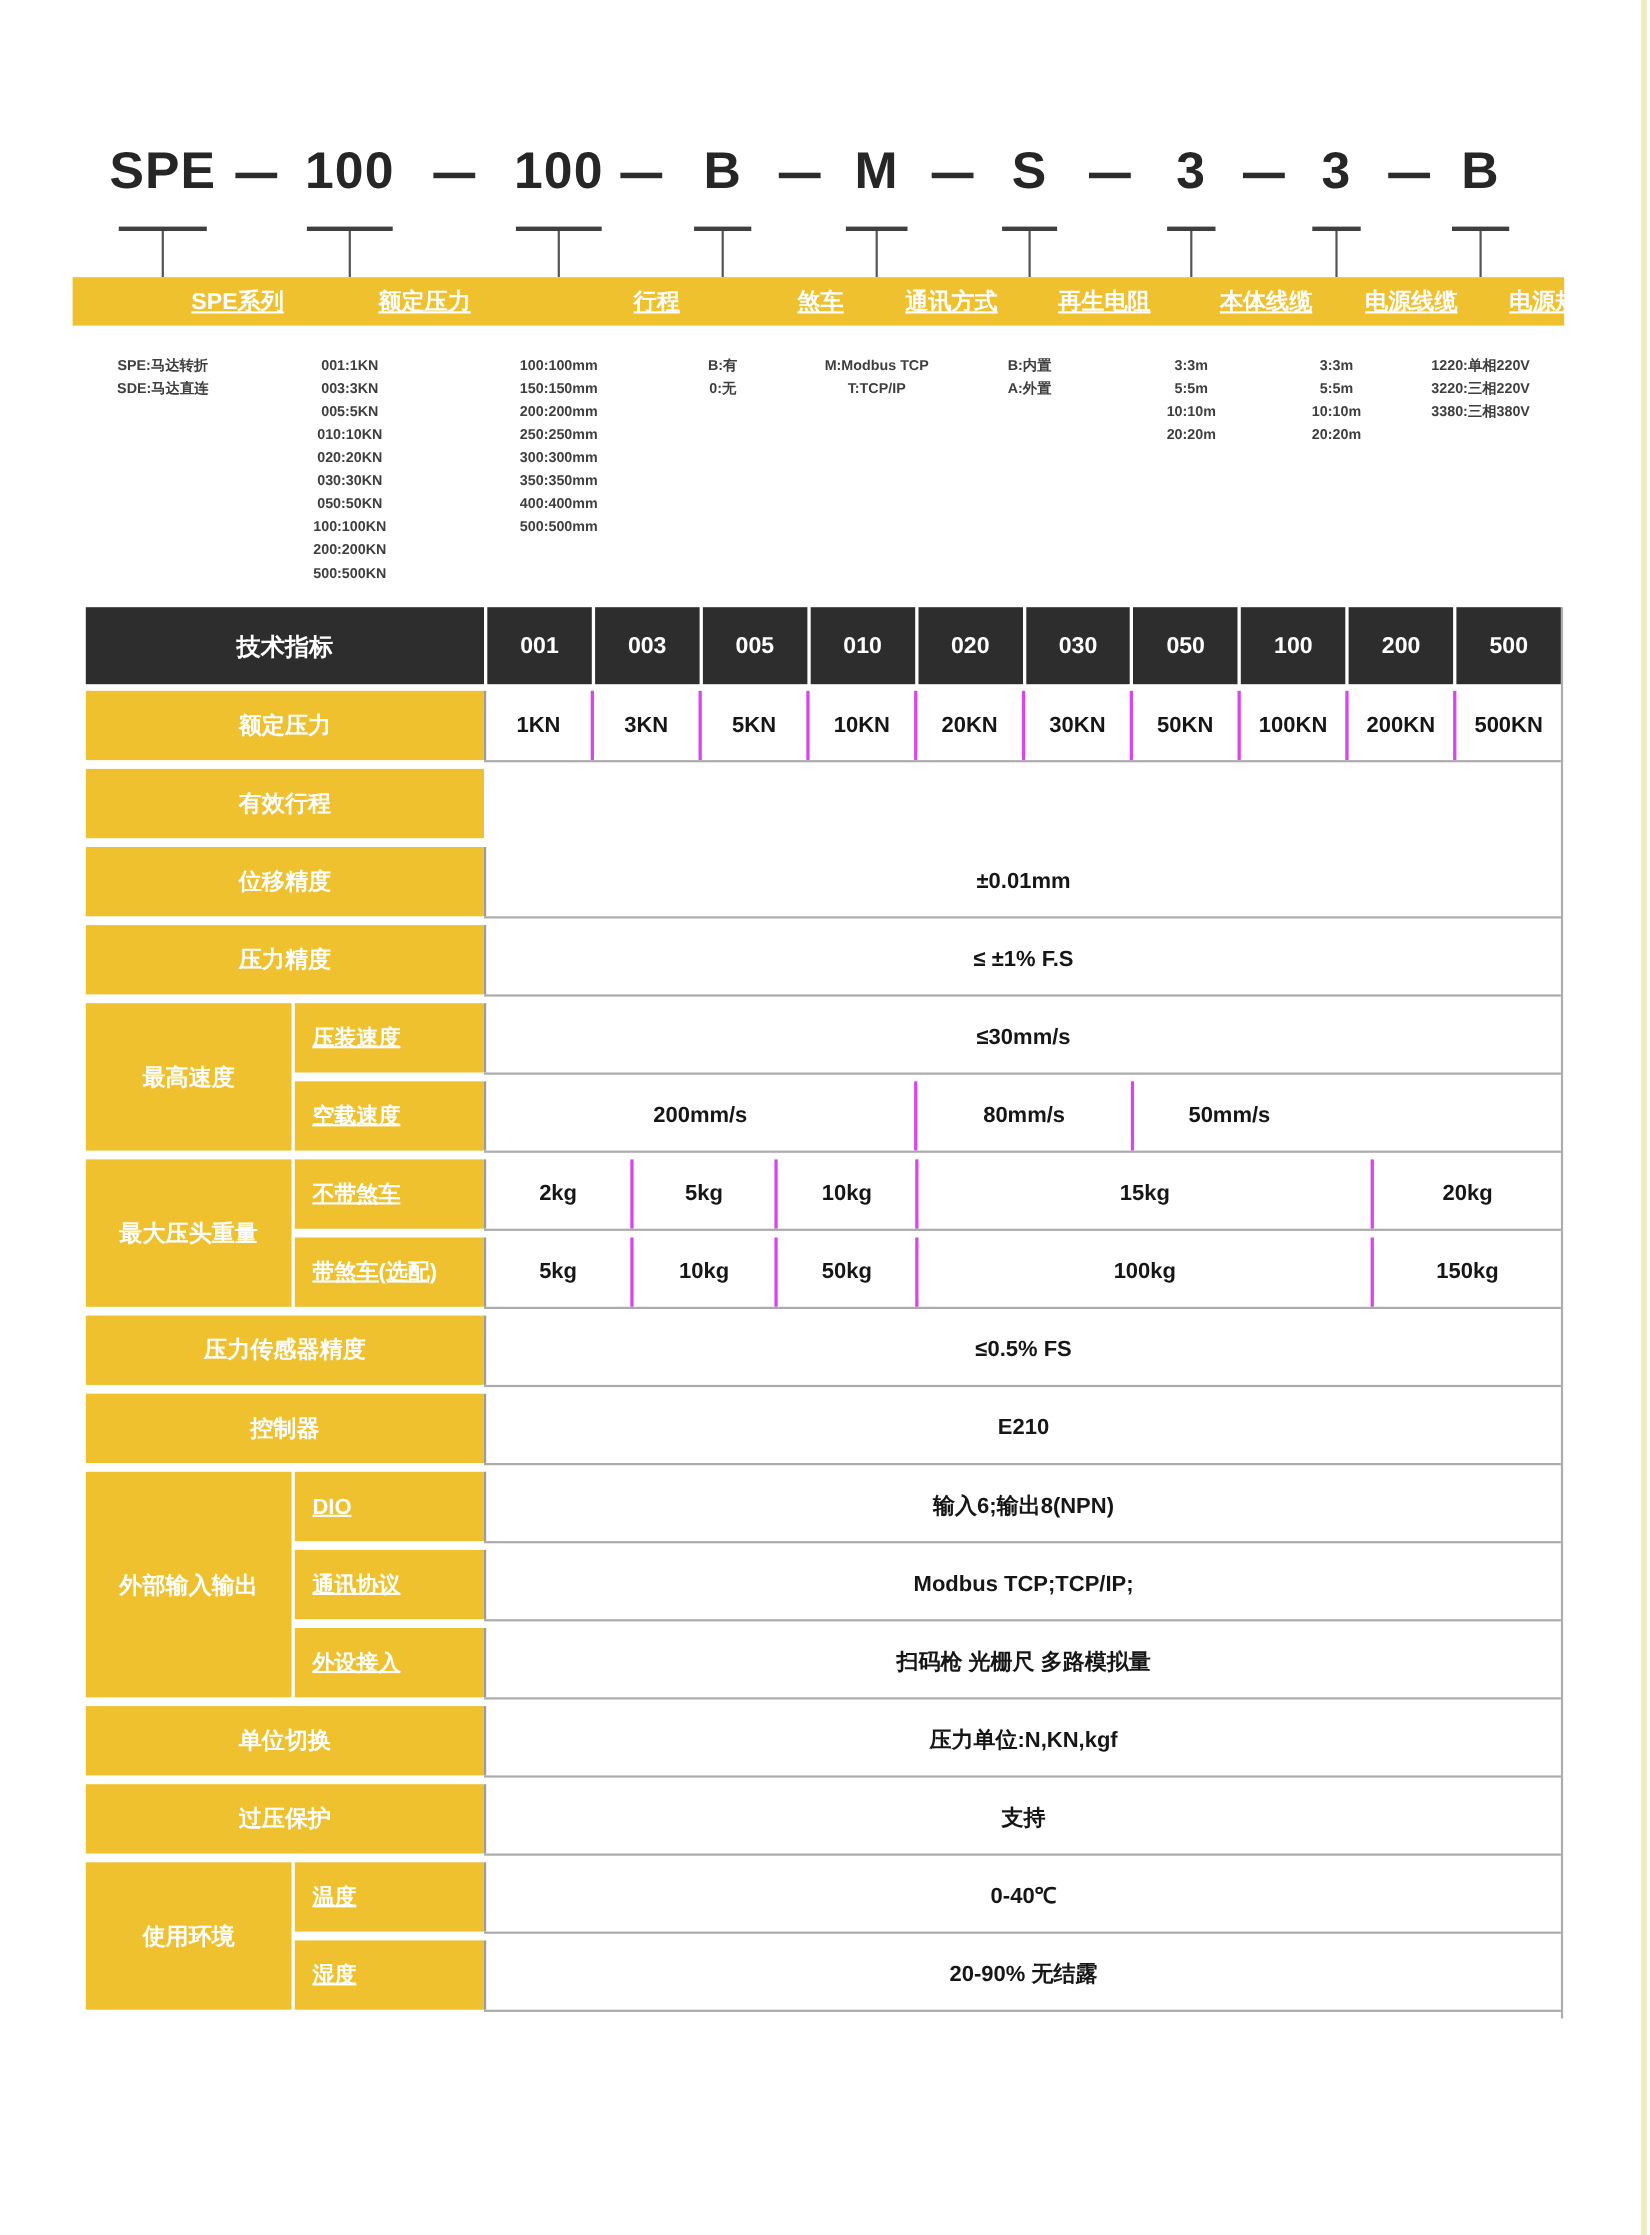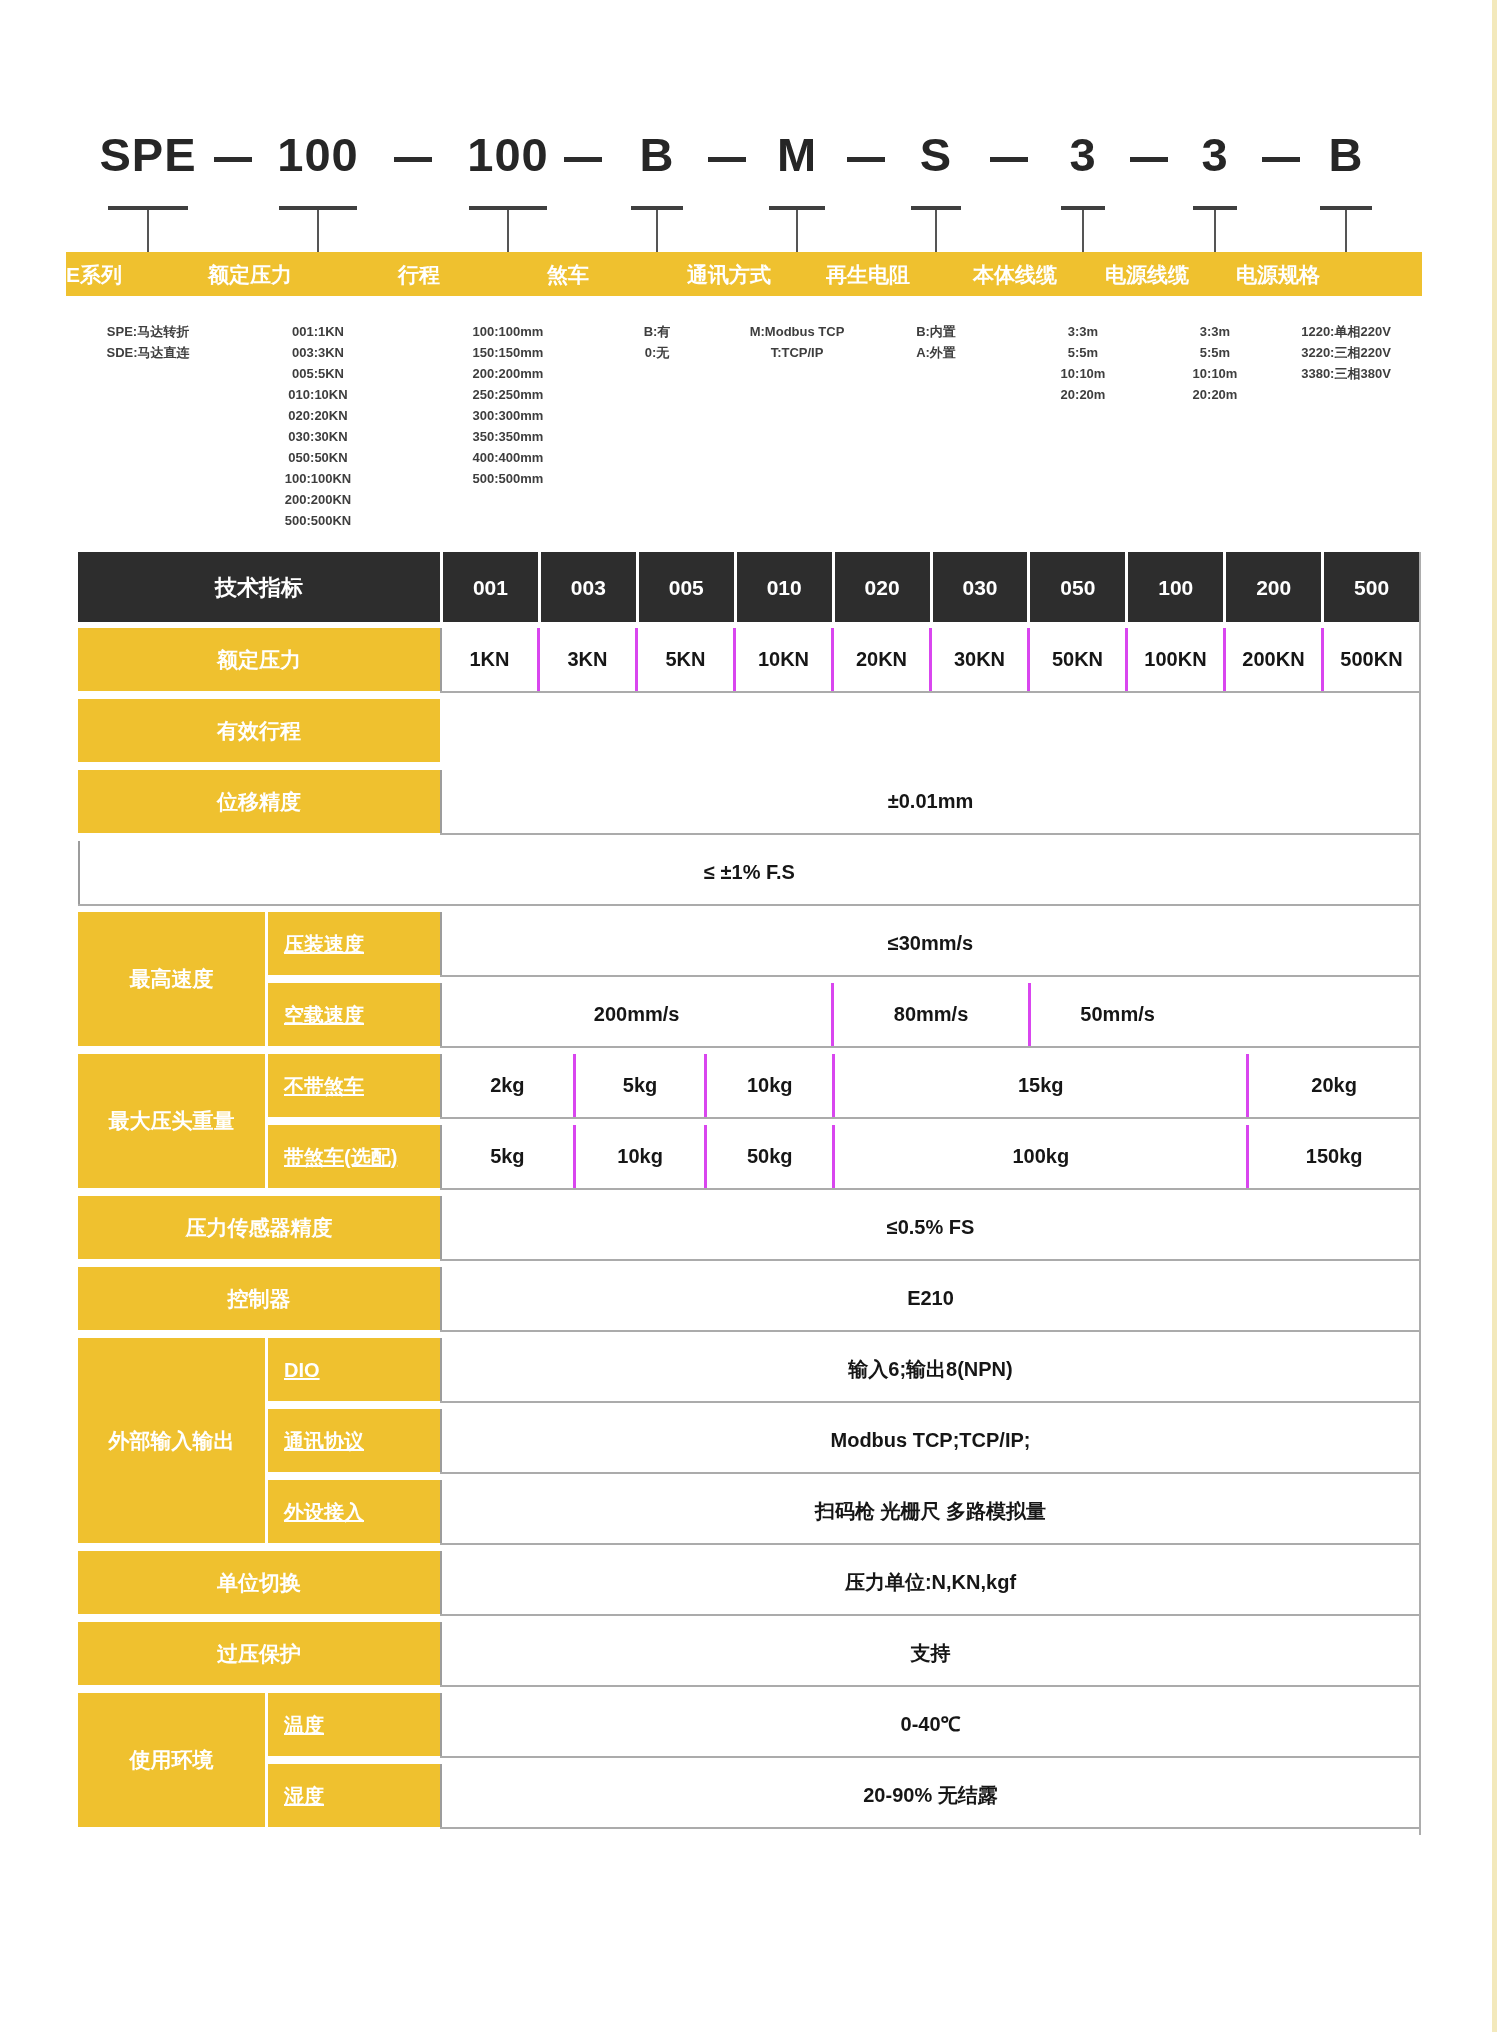--- a/index.html
+++ b/index.html
@@ -5,22 +5,22 @@
   html,body{margin:0;padding:0;background:#fff;}
   #page{position:relative;width:1500px;height:2032px;background:#ffffff;overflow:hidden;
         font-family:"Liberation Sans",sans-serif;}
   
   .code-val{position:absolute;top:124px;width:180px;height:62px;line-height:62px;
         text-align:center;font-size:47px;font-weight:700;color:#262626;letter-spacing:1px;}
   .code-underline{position:absolute;top:206px;height:4px;background:#3f3f3f;}
   .code-vline{position:absolute;top:210px;height:42px;width:2px;background:#555;}
   .code-dash{position:absolute;top:157px;width:38px;height:5px;background:#2c2c2c;}
   .cat-bar{position:absolute;left:66px;top:252px;width:1356px;height:44px;background:#EFC12F;}
-  .cat-label{position:absolute;top:0;width:220px;height:32px;line-height:46px;text-align:left;
-        color:#fff;font-size:21px;font-weight:700;}
+  .cat-label{position:absolute;top:0;width:220px;height:32px;line-height:46px;text-align:right;
+        color:#fff;font-size:21px;font-weight:700;text-decoration:underline;}
   .opts{position:absolute;top:321px;width:220px;text-align:center;}
   .opt{font-size:13px;line-height:21px;font-weight:600;color:#3E3E3E;white-space:nowrap;}
   
   #spec{position:absolute;left:78px;top:552px;width:1341px;}
   #spec *{box-sizing:border-box;}
   .t-head{display:flex;gap:3px;height:70px;margin-bottom:6px;}
   .t-head-label{width:362px;background:#2D2D2D;color:#fff;font-size:22px;font-weight:700;
         text-align:center;line-height:72px;}
   .t-head-col{flex:1;background:#2D2D2D;color:#fff;font-size:21px;font-weight:700;
         text-align:center;line-height:72px;}
@@ -199,20 +199,21 @@
     </div>
 
     <div class="row">
       <div class="lbl">位移精度</div>
       <div class="vals">
         <div class="cell first" style="width:100%">±0.01mm</div>
       </div>
     </div>
 
     <div class="row">
+      <div class="lbl">压力精度</div>
       <div class="vals">
         <div class="cell first" style="width:100%">≤ ±1% F.S</div>
       </div>
     </div>
 
     <div class="group">
       <div class="g-lbl">最高速度</div>
       <div class="g-rows">
         <div class="row">
           <div class="sub-lbl">压装速度</div>

